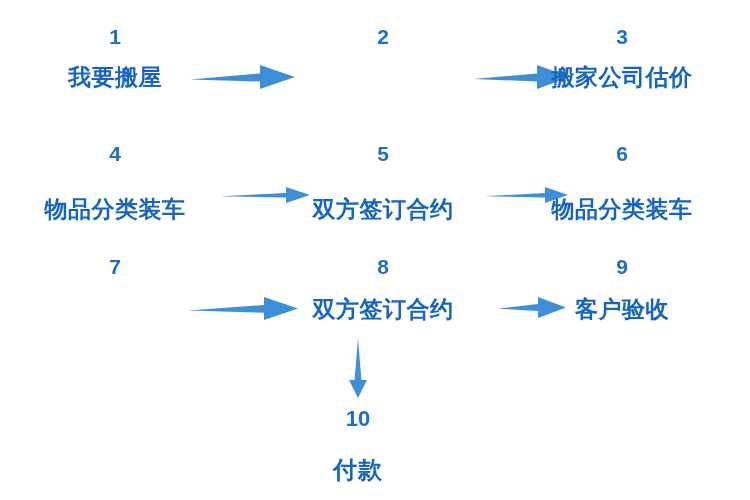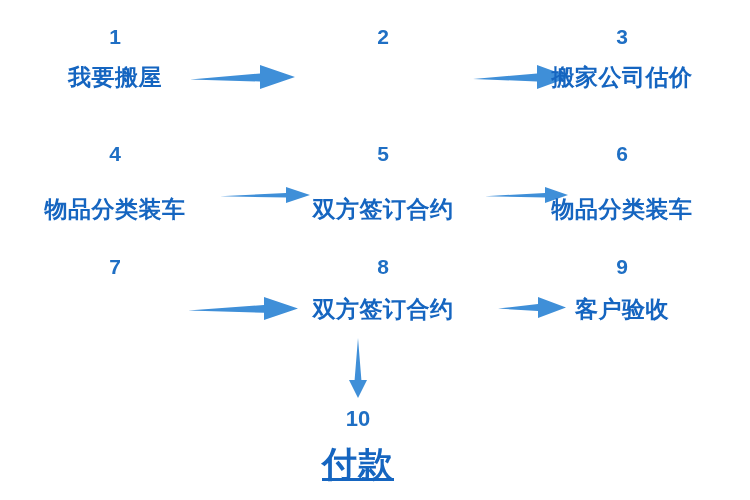--- a/index.html
+++ b/index.html
@@ -42,26 +42,25 @@
   .node-gap-r2 .node-label { margin-top: 34px; }
   .node-gap-r3 .node-label { margin-top: 21px; }
 
   
   .node-final .node-num {
     font-size: 22px;
     font-weight: bold;
     color: #1f6fc4;
   }
   .node-final .node-label {
-    font-size: 35px;
+    font-size: 24px;
     font-weight: bold;
     color: #1565c0;
-    margin-top: 16px;
+    margin-top: 28px;
     letter-spacing: 1px;
-    text-decoration: underline;
   }
 
   .arrow {
     position: absolute;
   }
   .arrow svg { display: block; overflow: visible; }
 </style>
 </head>
 <body>
 

